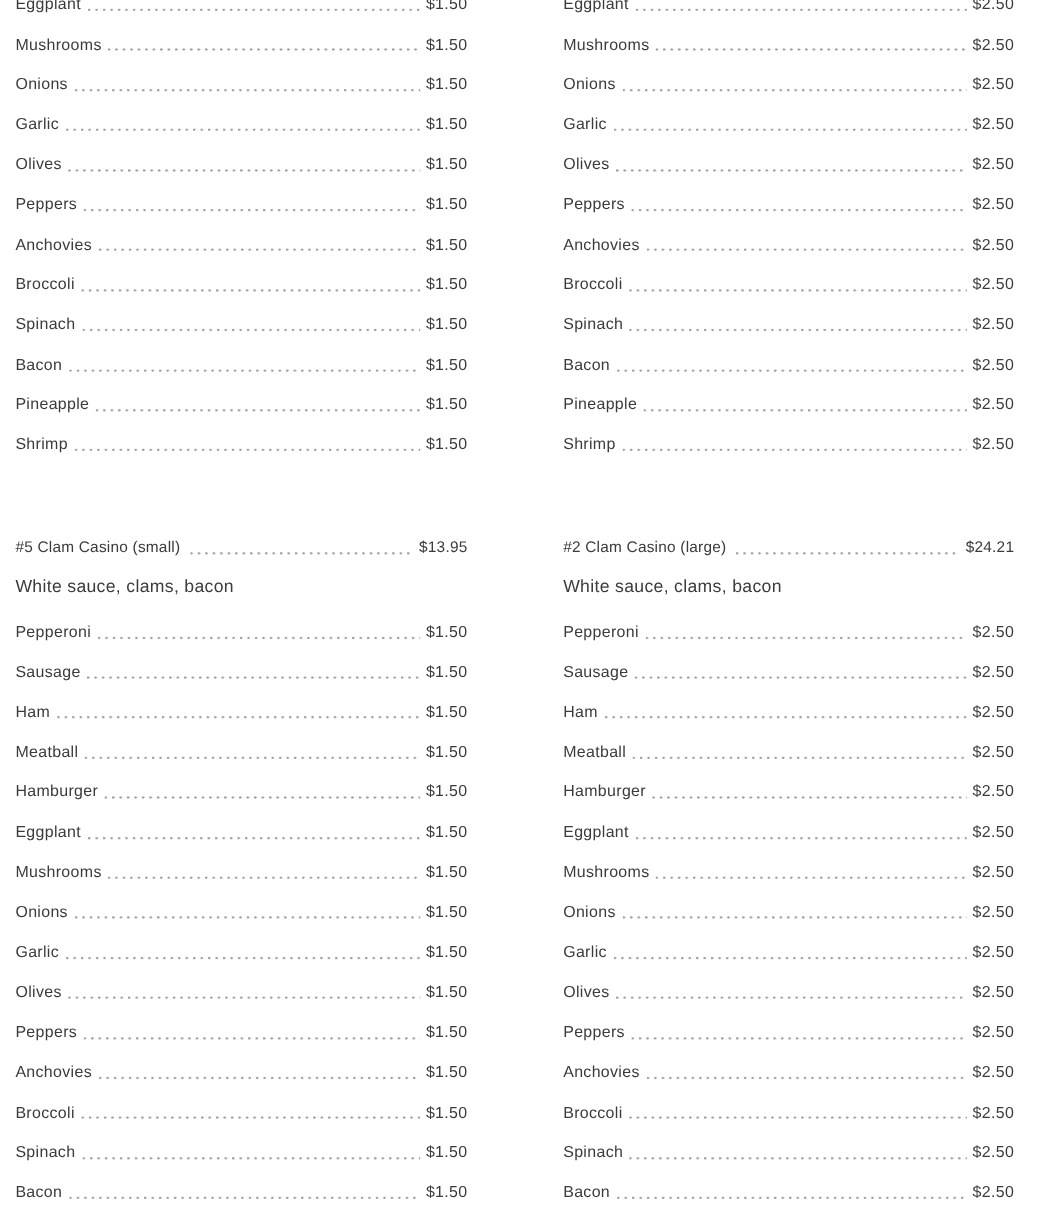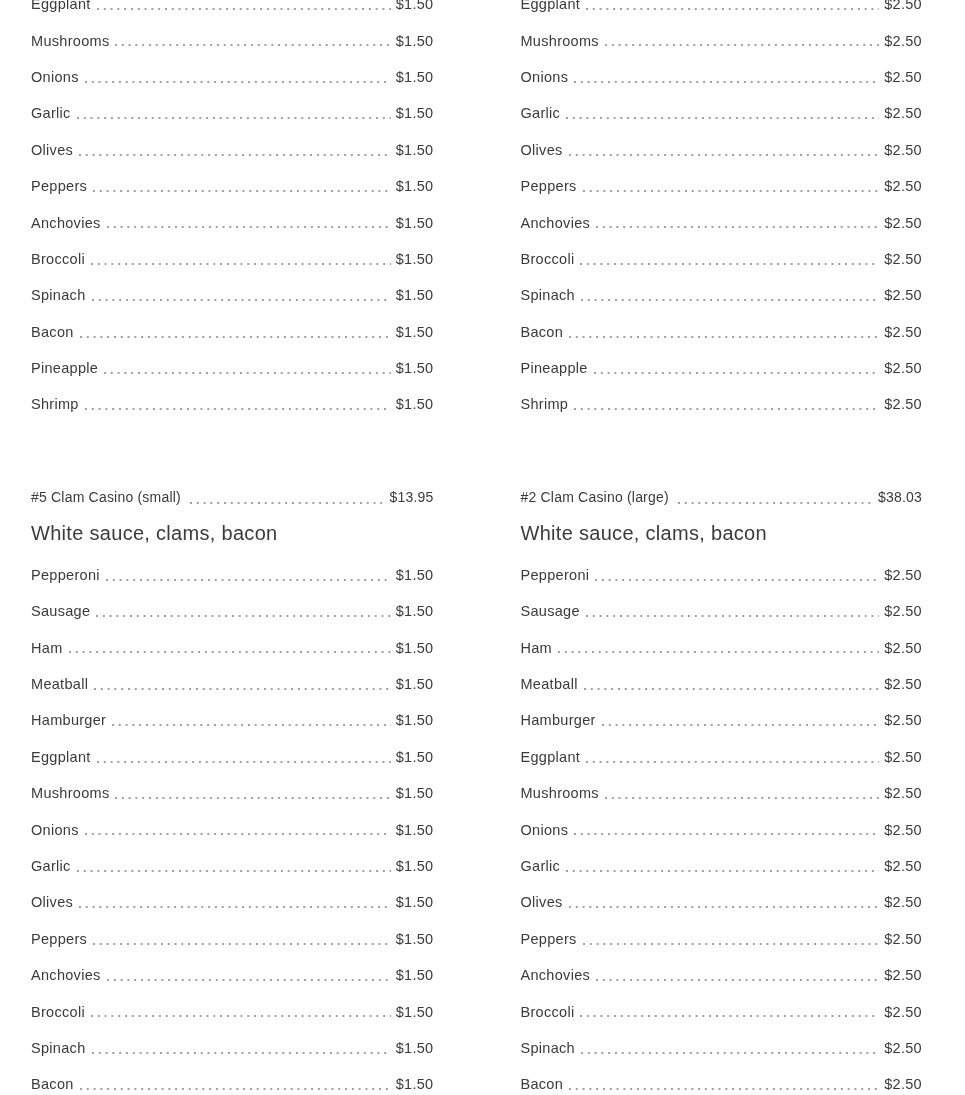--- a/index.html
+++ b/index.html
@@ -14,21 +14,21 @@
     height: 1095px;
     overflow: hidden;
     background: var(--bg-color);
     color: var(--text-color);
     font-family: "Liberation Sans", "DejaVu Sans", sans-serif;
   }
   .menu-page {
     position: relative;
     width: 922px;
     height: 1095px;
-    padding-left: 31px;
+    padding-left: 14px;
     overflow: hidden;
   }
   .cols { display: flex; }
   .col { width: 426px; }
   .col + .col { margin-left: 87px; width: 425px; }
 
   .section-top { margin-top: -14px; }
   .section-clam { margin-top: 52px; }
 
   .item-row {
@@ -66,21 +66,21 @@
     letter-spacing: 0.2px;
   }
   .header-row .dots { margin: 0 7px 0 9px; }
   .header-row .dots::after { bottom: 14px; }
   .header-name, .header-price { white-space: nowrap; }
 
   .description {
     display: flex;
     align-items: center;
     height: 30px;
-    font-size: 20px;
+    font-size: 16px;
     letter-spacing: 0.3px;
   }
   .items-after-desc { margin-top: 8px; }
 </style>
 </head>
 <body>
 
 <div class="menu-page">
 
   <section class="section-top">
@@ -341,21 +341,21 @@
               <span class="dots"></span>
               <span class="item-price">$1.50</span>
             </div>
           </div>
       </div>
 
       <div class="col">
         <div class="header-row">
           <span class="header-name">#2 Clam Casino (large)</span>
           <span class="dots"></span>
-          <span class="header-price">$38.03</span>
+          <span class="header-price">$24.21</span>
         </div>
         <div class="description">White sauce, clams, bacon</div>
         <div class="items-after-desc">
 
             <div class="item-row">
               <span class="item-name">Pepperoni</span>
               <span class="dots"></span>
               <span class="item-price">$2.50</span>
             </div>
 

